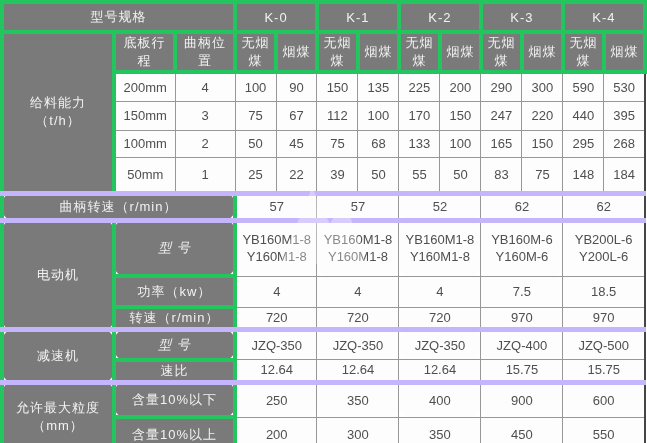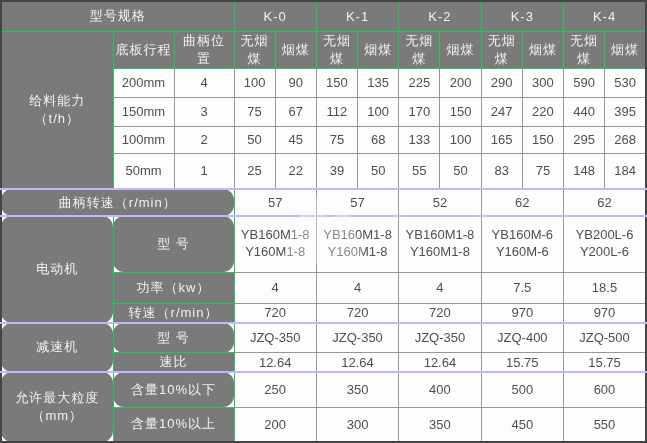--- a/index.html
+++ b/index.html
@@ -22,35 +22,35 @@
     text-align:center;
     vertical-align:middle;
     overflow:hidden;
     font-weight:normal;
   }
   th.g{
     background:#7a7a7a;
     color:#f2f2f2;
     font-size:13px;
     letter-spacing:1px;
-    border:1px solid #22c55e;
+    border:4px solid #22c55e;
   }
   td.d{
     background:#fdfdfd;
     color:#4f4f4f;
     font-size:13px;
     letter-spacing:0;
     border:1px solid #979797;
   }
   .sub{font-size:12px;letter-spacing:0;}
   .pre{white-space:pre-line;line-height:1.4;}
   .model2{font-size:12px;white-space:pre-line;line-height:1.3;padding:0 1px;margin-left:32px;}
-  .gap{letter-spacing:9px;}
+  .gap{letter-spacing:9px;font-style:italic;}
   .faded{color:#a6a6a6;margin-left:21px;}
-  tr.sec > th, tr.sec > td{border-top:2px solid #c4b5fd;border-radius:11px;}
+  tr.sec > th, tr.sec > td{border-top:5px solid #c4b5fd;border-radius:11px;}
   .watermark{
     position:absolute;
     left:278px;top:176px;
     opacity:0.33;
     pointer-events:none;
   }
 </style>
 </head>
 <body>
 
@@ -220,21 +220,21 @@
     <td class="d" colspan="2">15.75</td>
   </tr>
 
   <tr class="sec" style="height:35px">
     <th class="g pre" rowspan="2">允许最大粒度
 （mm）</th>
     <th class="g" colspan="2">含量10%以下</th>
     <td class="d" colspan="2">250</td>
     <td class="d" colspan="2">350</td>
     <td class="d" colspan="2">400</td>
-    <td class="d" colspan="2">500</td>
+    <td class="d" colspan="2">900</td>
     <td class="d" colspan="2">600</td>
   </tr>
 
   <tr style="height:35px">
     <th class="g" colspan="2">含量10%以上</th>
     <td class="d" colspan="2">200</td>
     <td class="d" colspan="2">300</td>
     <td class="d" colspan="2">350</td>
     <td class="d" colspan="2">450</td>
     <td class="d" colspan="2">550</td>

